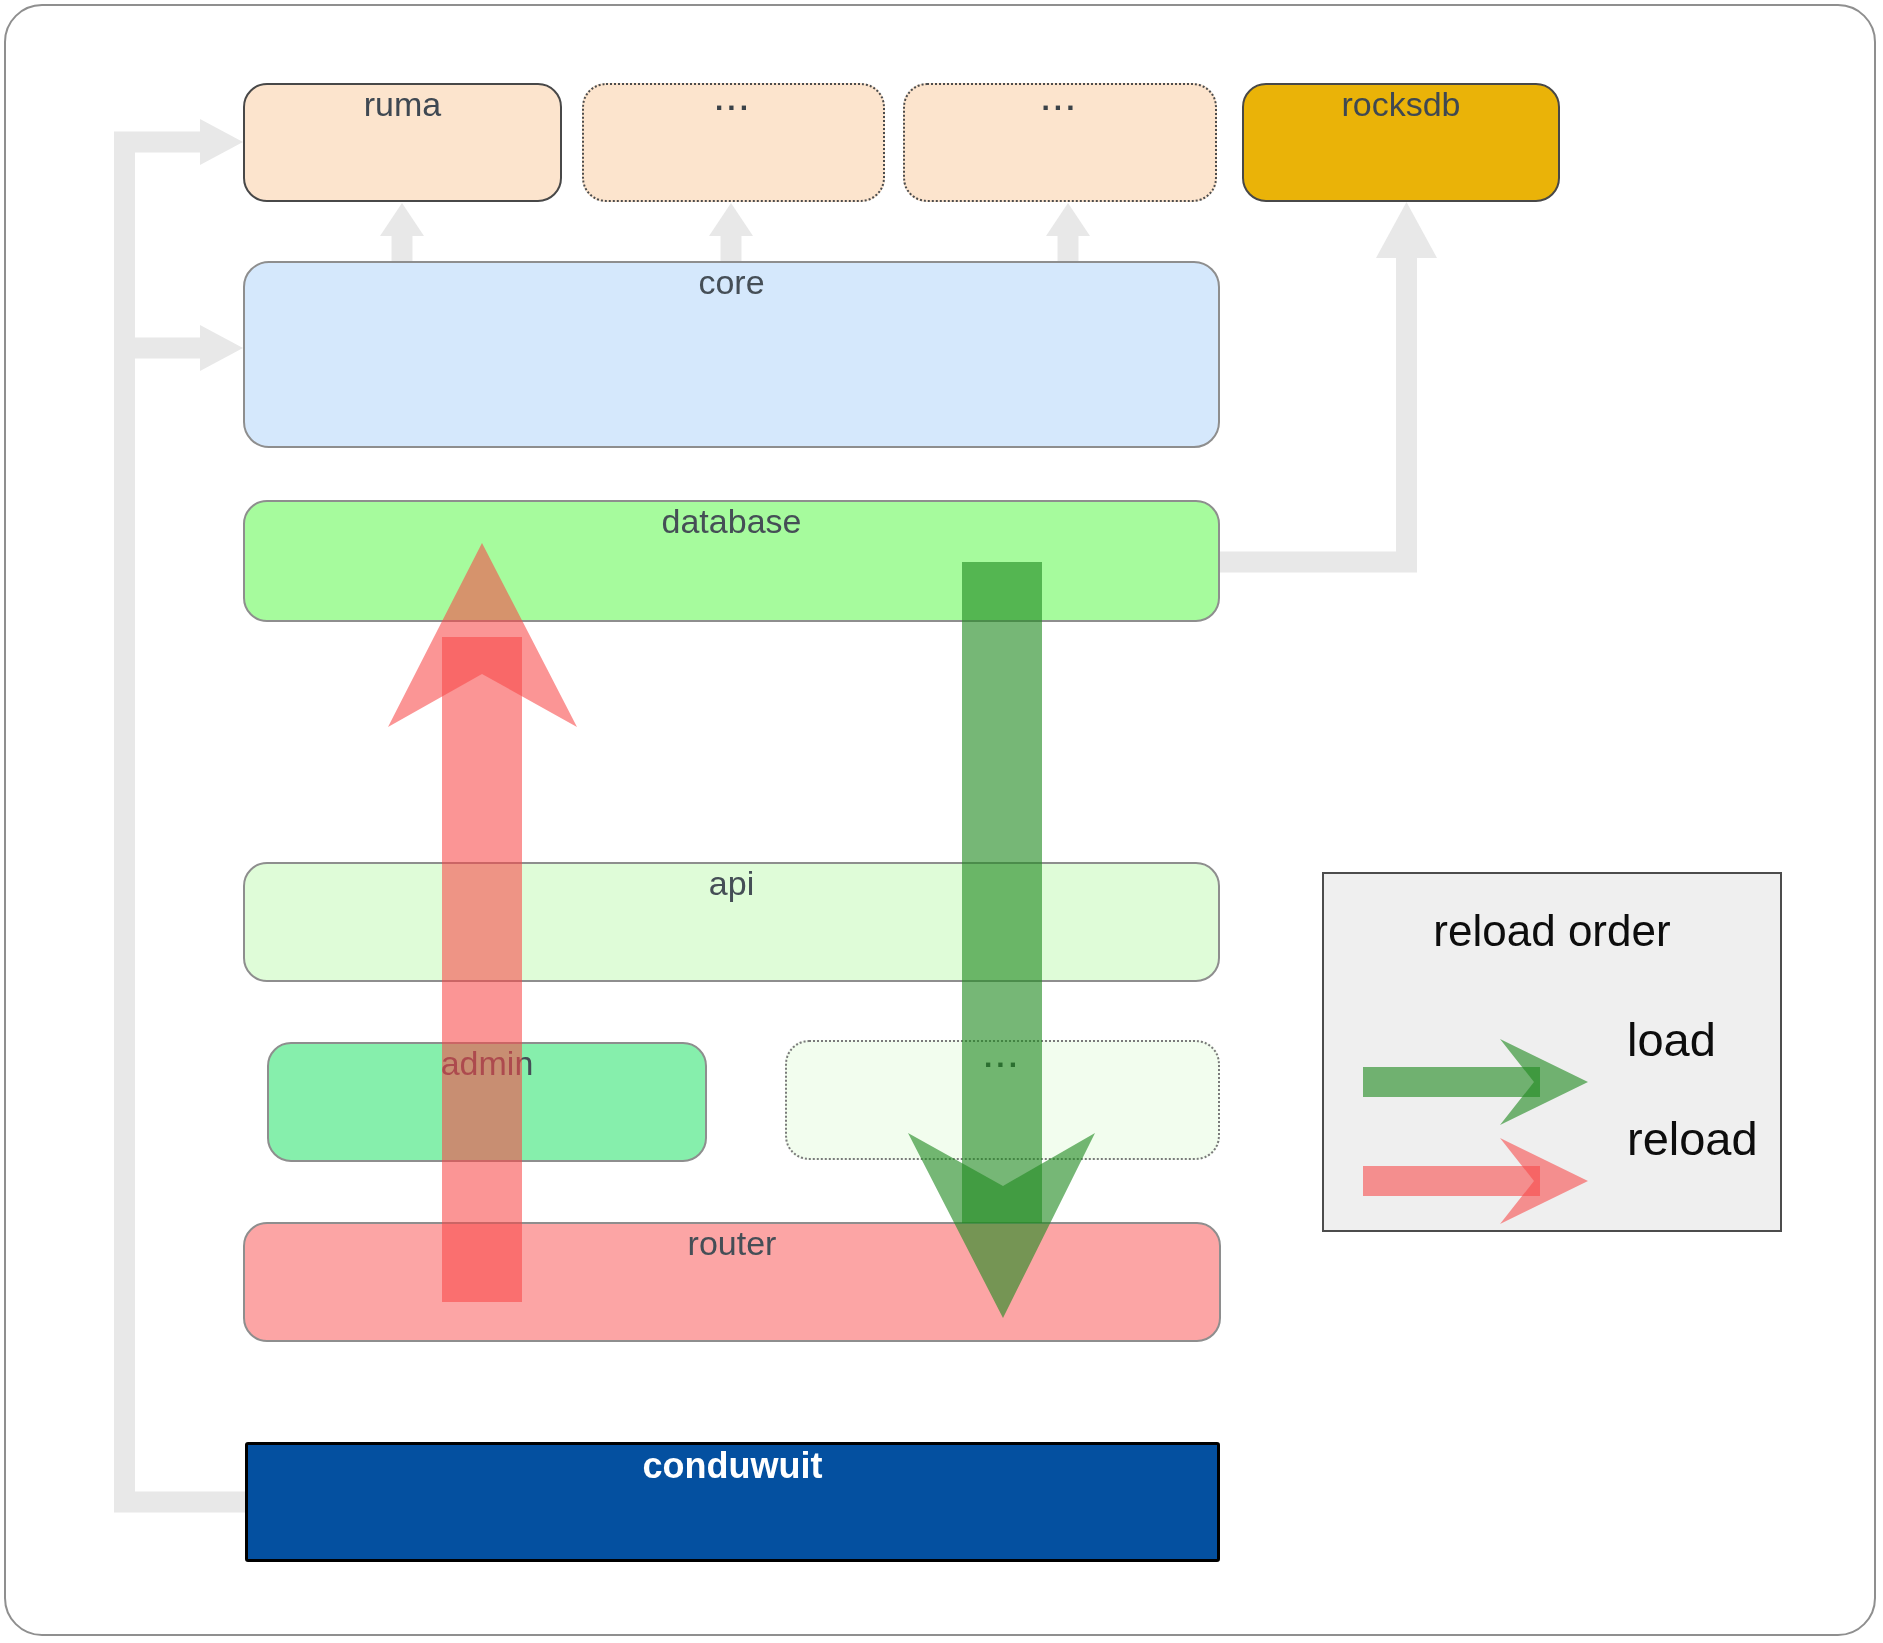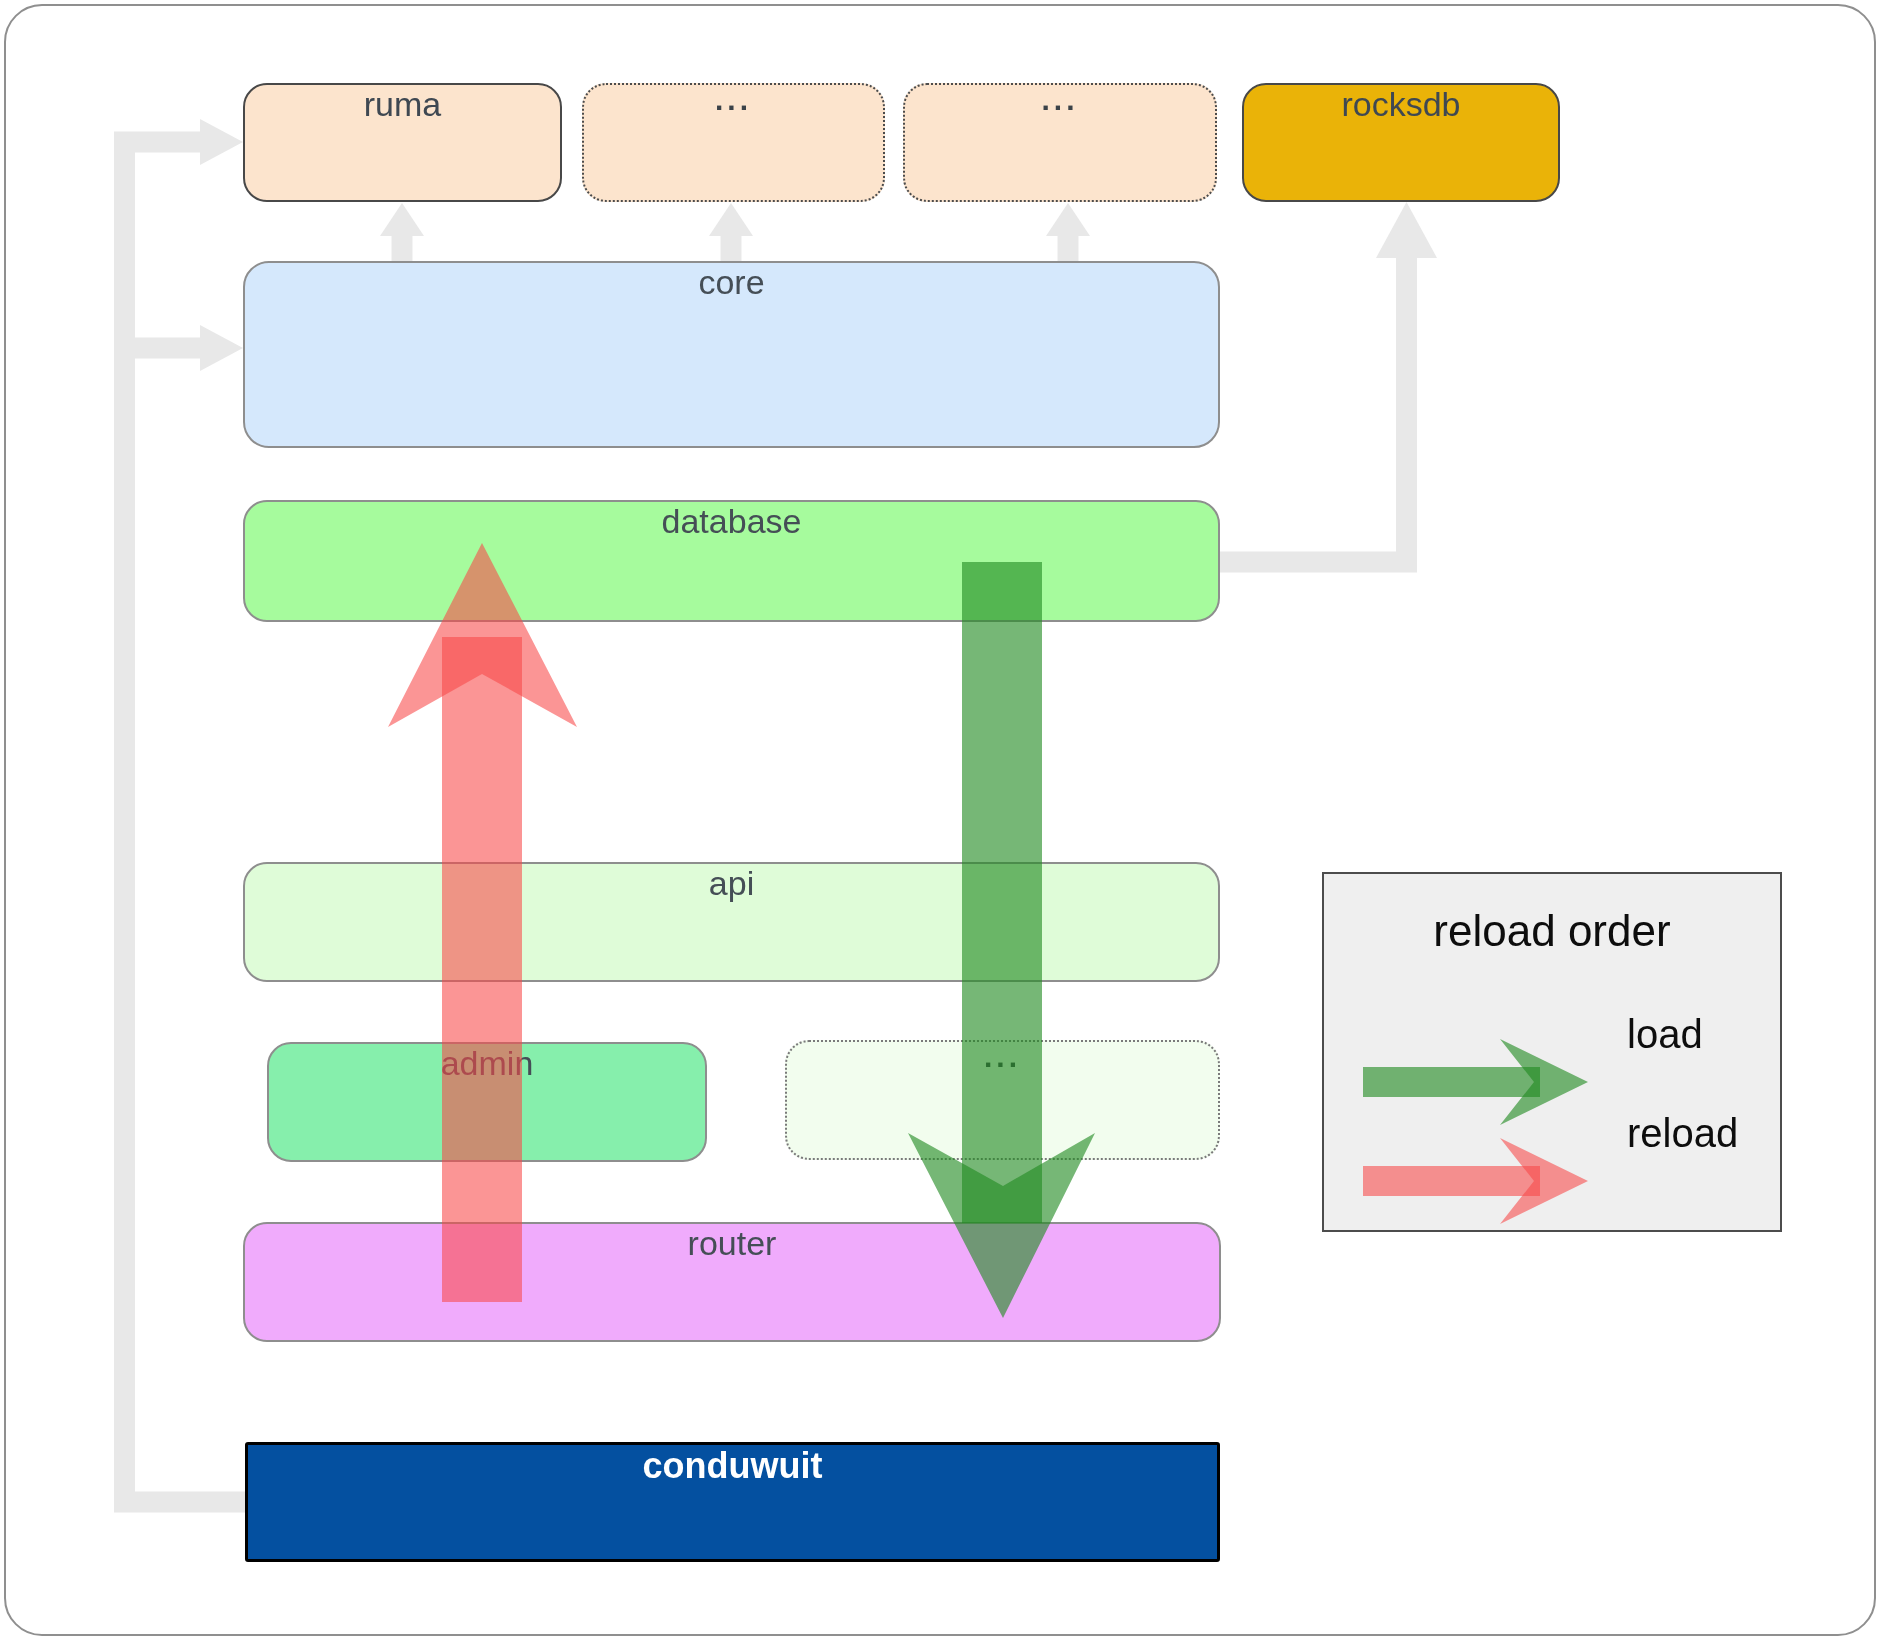--- a/index.html
+++ b/index.html
@@ -25,38 +25,38 @@
   .n-etop1    {left:582px;top:83px;width:303px;height:119px;background:#fce4cd;border:2.5px dotted #4c4c4c;border-radius:24px;}
   .n-etop2    {left:903px;top:83px;width:314px;height:119px;background:#fce4cd;border:2.5px dotted #4c4c4c;border-radius:24px;}
   .n-rocksdb  {left:1242px;top:83px;width:318px;height:119px;background:#eab308;border:2.5px solid #484848;border-radius:24px;color:#3f4852;}
   
   .n-core     {left:243px;top:261px;width:977px;height:187px;background:#d5e8fc;border:2.5px solid #8e8e8e;border-radius:26px;}
   .n-database {left:243px;top:500px;width:977px;height:122px;background:#a6fb9d;border:2.5px solid #8e8e8e;border-radius:24px;}
   .n-service  {left:243px;top:683px;width:977px;height:119px;background:#cdfcc5;border:2.5px solid #8e8e8e;border-radius:24px;}
   .n-api      {left:243px;top:862px;width:977px;height:120px;background:#dffcd8;border:2.5px solid #8e8e8e;border-radius:24px;}
   .n-admin    {left:243px;top:1042px;width:440px;height:120px;background:#86efac;border:2.5px solid #8e8e8e;border-radius:24px;margin-left:24px;}
   .n-emid     {left:785px;top:1040px;width:435px;height:120px;background:#f2fdee;border:2.5px dotted #7a7a7a;border-radius:24px;}
-  .n-router   {left:243px;top:1222px;width:978px;height:120px;background:#f0abfc;border:2.5px solid #8e8e8e;border-radius:24px;}
+  .n-router   {left:243px;top:1222px;width:978px;height:120px;background:#fca5a5;border:2.5px solid #8e8e8e;border-radius:24px;}
   .n-conduwuit{left:245px;top:1442px;width:975px;height:120px;background:#0450a0;border:3px solid #000000;border-radius:3px;
                color:#ffffff;font-weight:600;font-size:36px;}
   .dots-label{
     font-size:30px;font-weight:700;letter-spacing:4px;color:#3b4248;
     line-height:30px;
   }
   
   .legend{
     position:absolute;left:1322px;top:872px;width:460px;height:360px;
     background:#efefef;border:2.5px solid #4c4c4c;box-sizing:border-box;
   }
   .legend-title{
     position:absolute;left:0;top:32px;width:100%;
     text-align:center;font-size:44px;color:#0d0d0d;
   }
   .legend-label{
-    position:absolute;font-size:40px;color:#0d0d0d;
+    position:absolute;font-size:47px;color:#0d0d0d;
   }
   .legend-label.load  {left:303px;top:138px;}
   .legend-label.unload{left:303px;top:237px;}
   svg.overlay{position:absolute;left:0;top:0;pointer-events:none;}
 </style>
 </head>
 <body>
 
 <div class="canvas">
 

